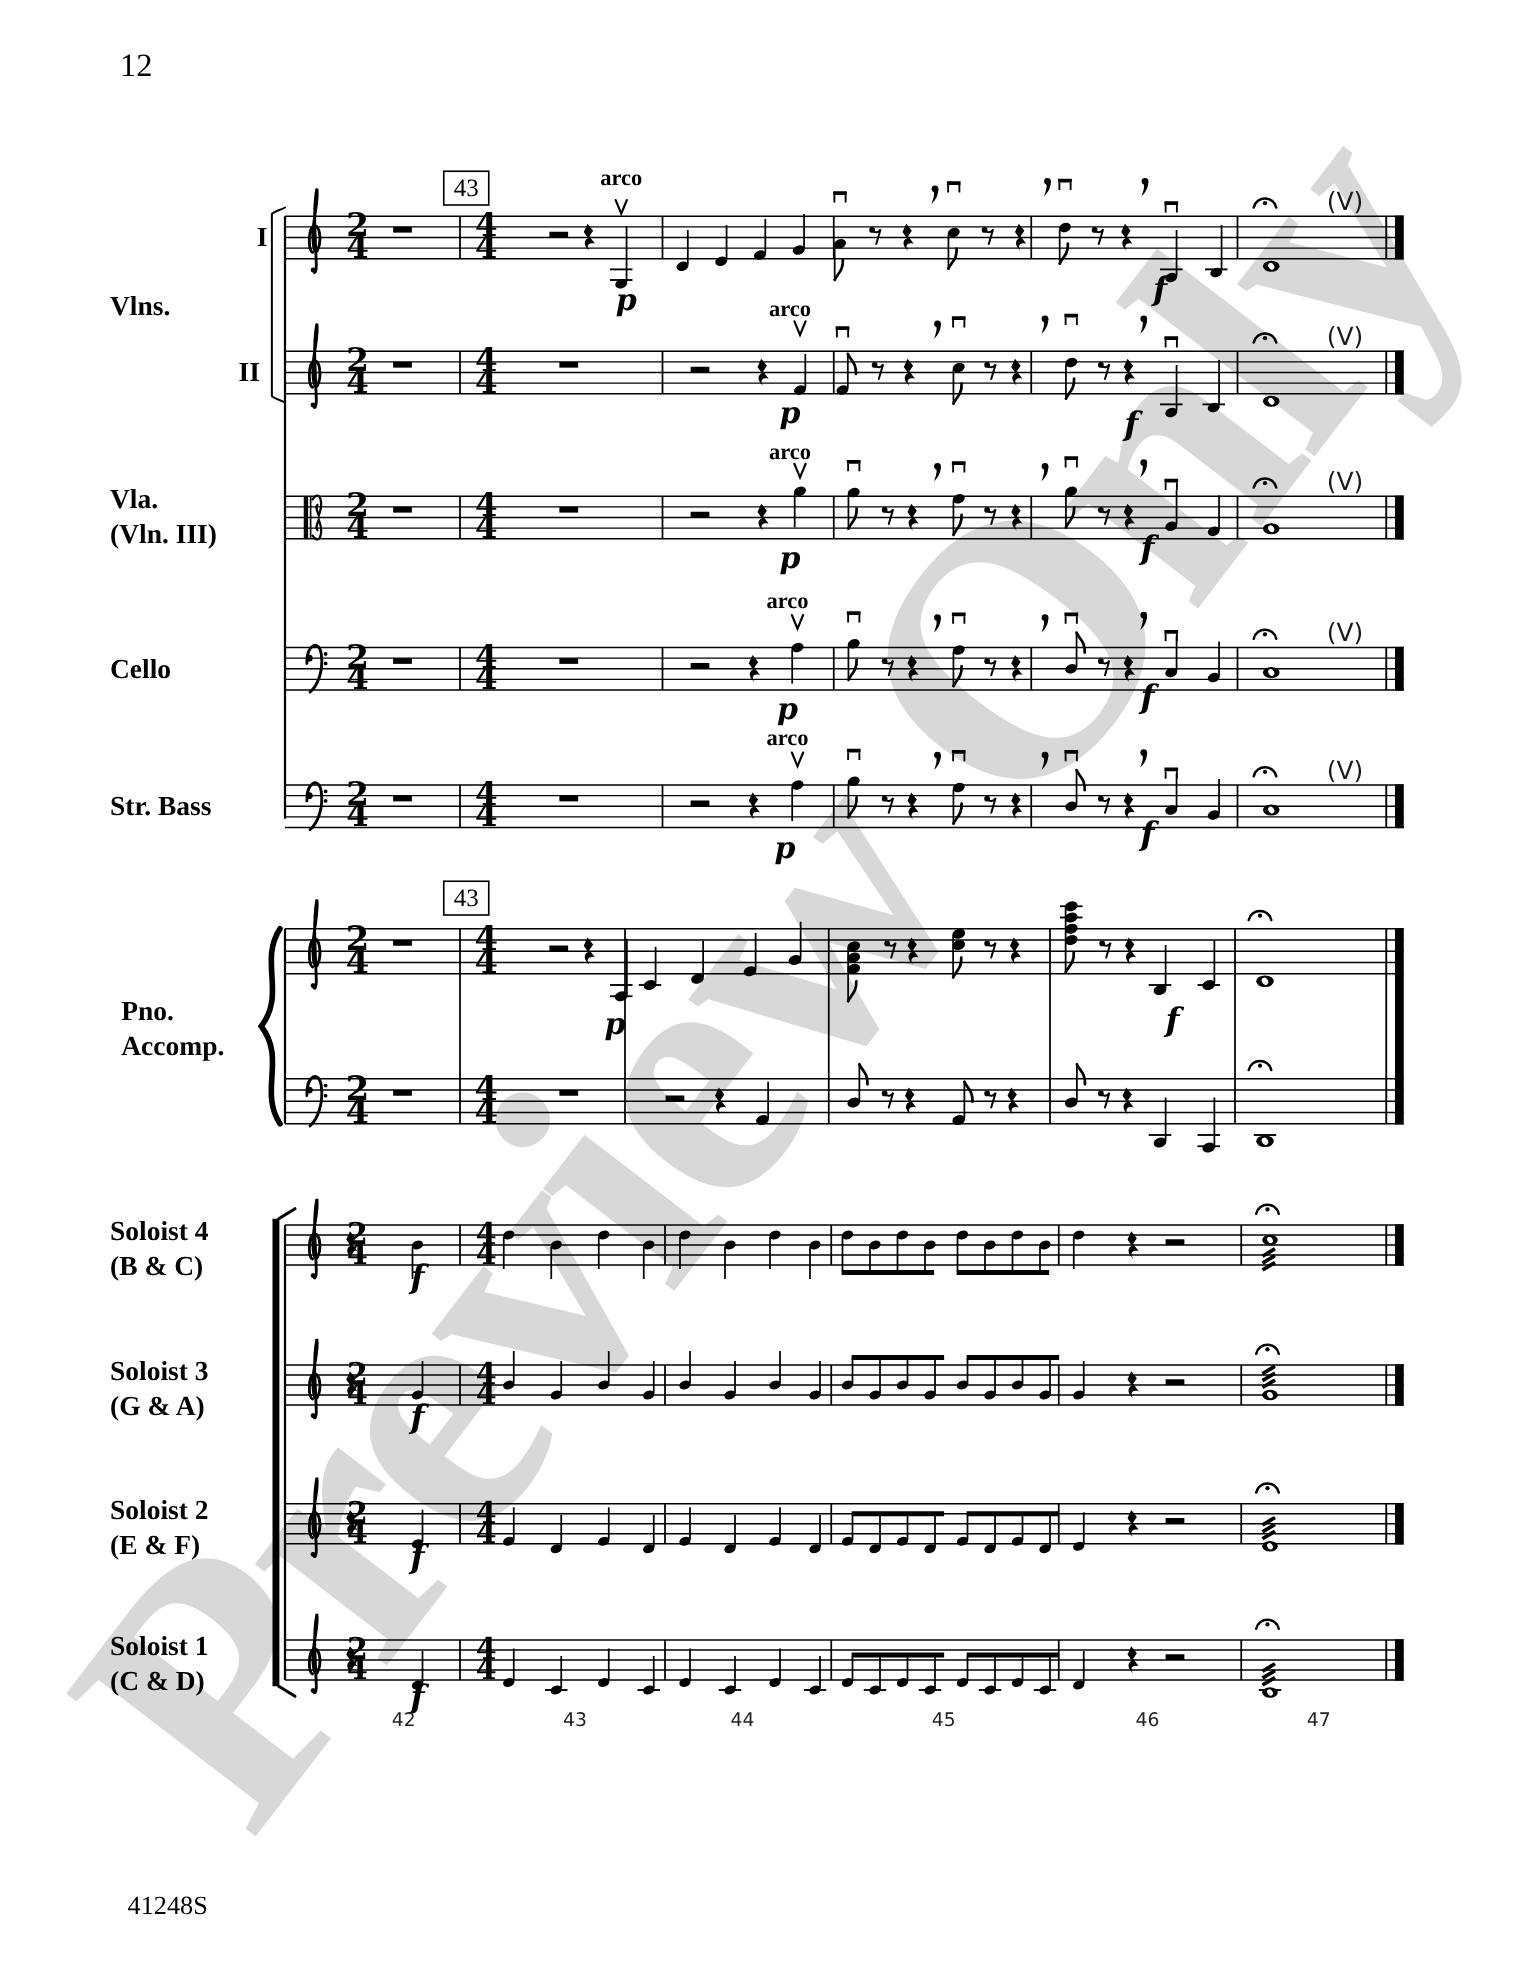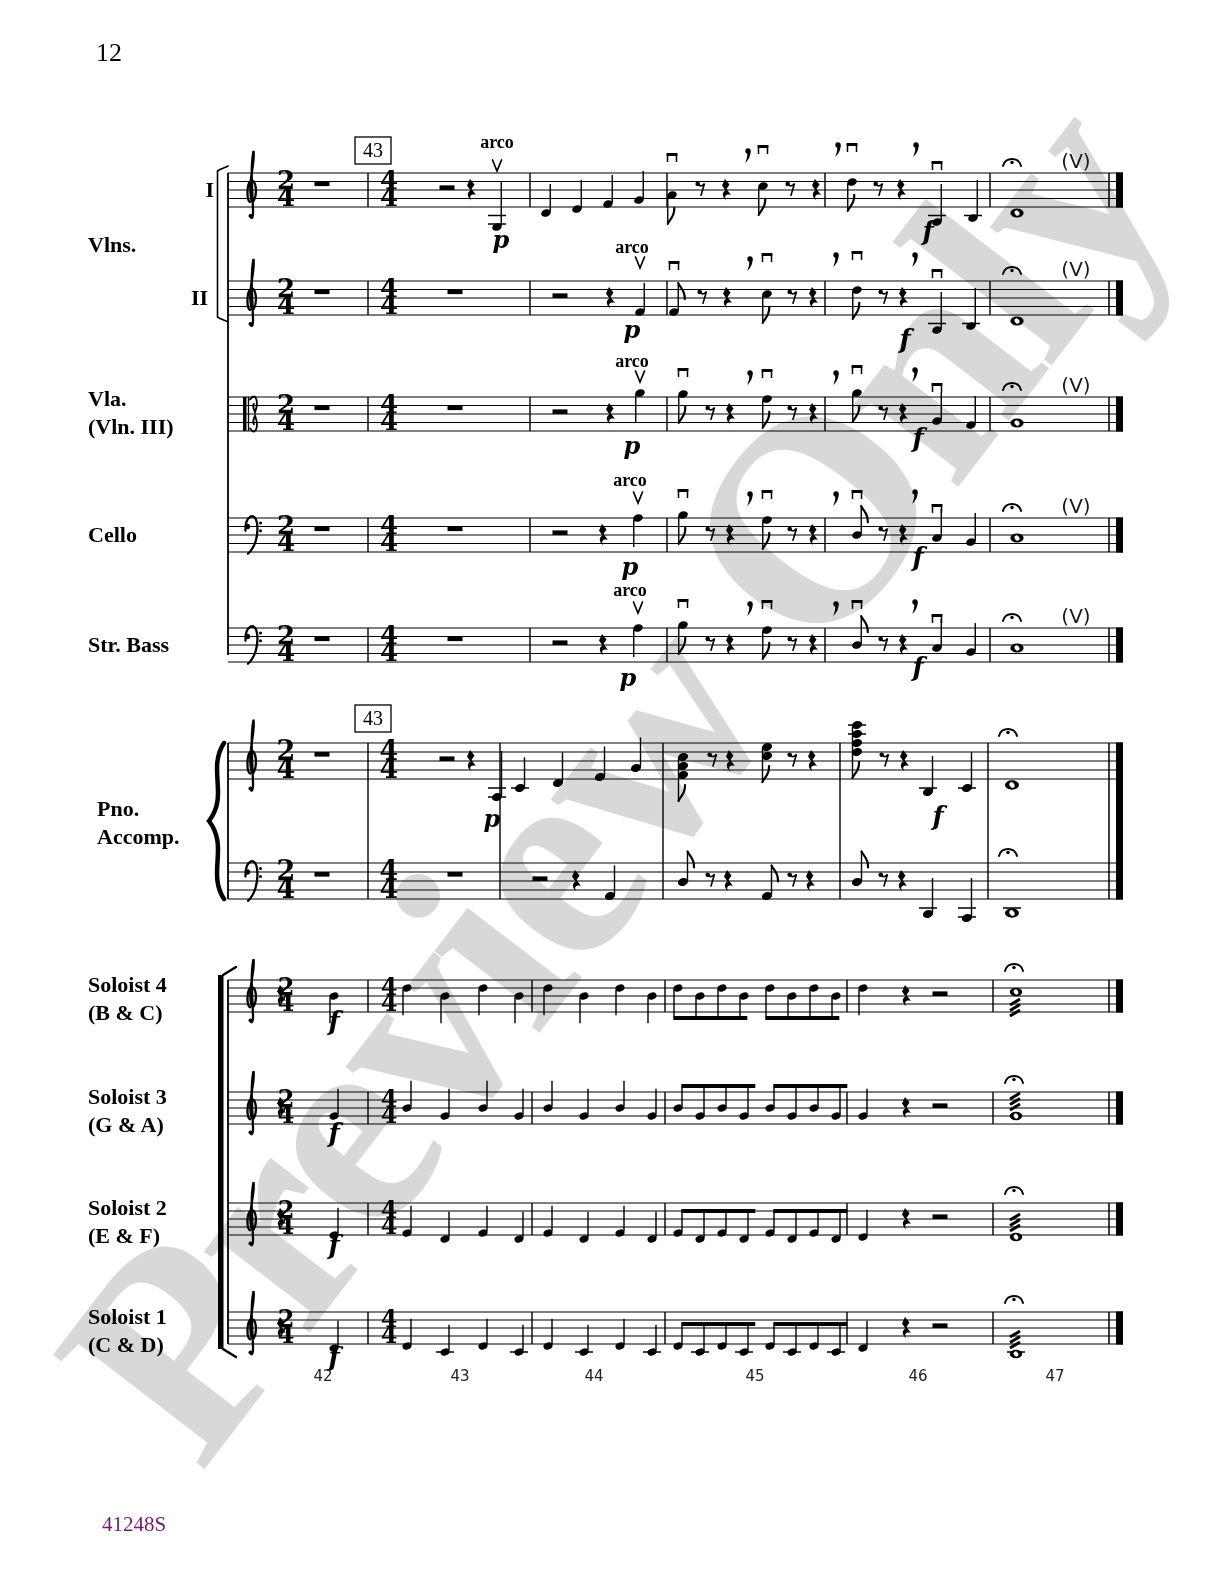--- a/index.html
+++ b/index.html
@@ -3,21 +3,21 @@
 <meta charset="utf-8">
 <style>
   html,body{margin:0;padding:0;background:#888;}
   .page{position:relative;width:1224px;height:1584px;background:#fff;overflow:hidden;
         font-family:"Liberation Serif",serif;}
   .wm{position:absolute;left:612px;top:778px;z-index:0;white-space:nowrap;
       font:700 290px "Liberation Serif",serif;color:#d8d8d8;
       transform:translate(-50%,-50%) rotate(-52.5deg);letter-spacing:-6px;}
   svg.score{position:absolute;left:0;top:0;z-index:1;}
   .pgnum{position:absolute;left:96px;top:38px;z-index:2;font:400 26px "Liberation Serif",serif;color:#000;}
-  .footer{position:absolute;left:102px;top:1512px;z-index:2;font:400 21px "Liberation Serif",serif;color:#701a75;}
+  .footer{position:absolute;left:102px;top:1512px;z-index:2;font:400 21px "Liberation Serif",serif;color:#000000;}
   text{fill:#000;}
   text.lbl{font:700 22px "Liberation Serif",serif;}
   text.ts{font-family:"DejaVu Serif",serif;font-weight:700;}
   text.dyn{font:italic 700 26px "DejaVu Serif",serif;}
   text.dynp{font:italic 700 24px "DejaVu Serif",serif;}
   text.arco{font:700 18px "Liberation Serif",serif;}
   text.paren{font:400 20px "DejaVu Sans",sans-serif;fill:#1a1a1a;}
   text.reh{font:400 20px "Liberation Serif",serif;}
   text.mn{font:400 15px "DejaVu Sans",sans-serif;fill:#222;}
 </style>

